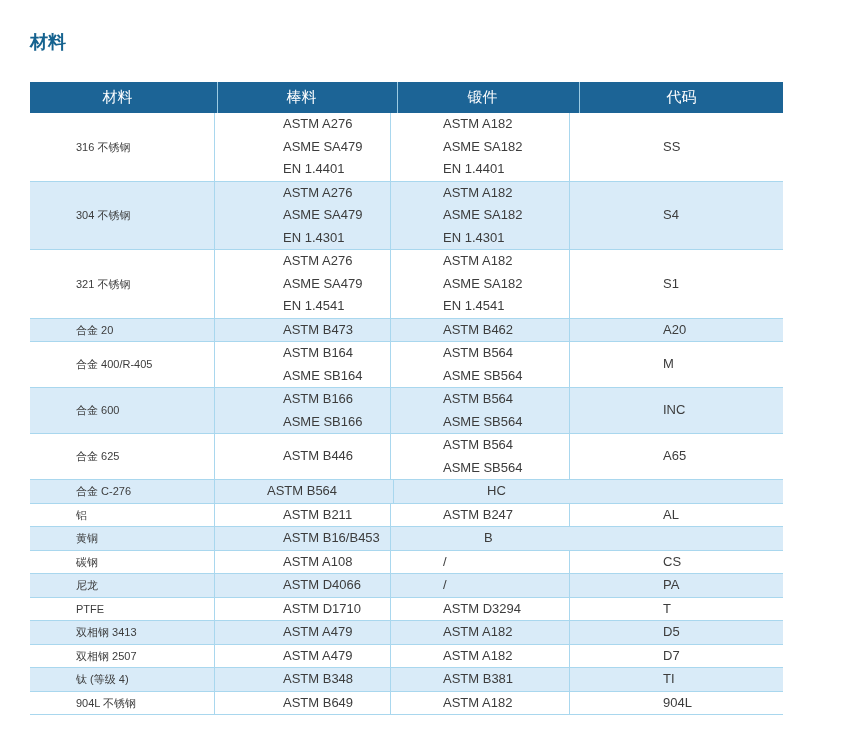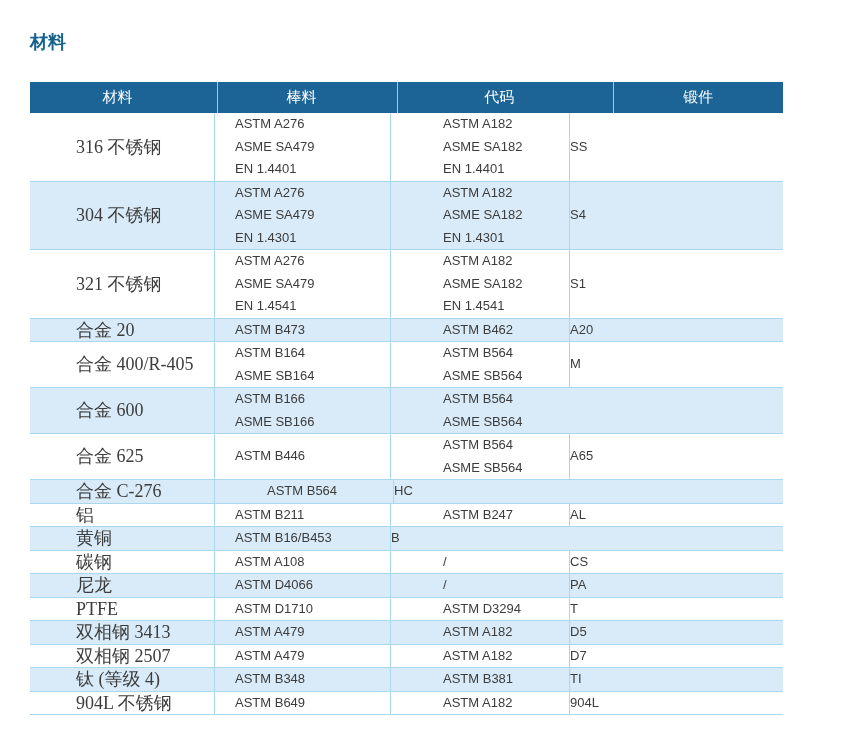--- a/index.html
+++ b/index.html
@@ -55,42 +55,42 @@
   }
   .tr.stripe { background: var(--stripe-bg); }
   .td {
     display: flex;
     flex-direction: column;
     justify-content: center;
     min-height: 22.5px;
   }
   .td + .td { border-left: 1px solid var(--row-border); }
   .td.c1 { width: 184px; padding-left: 46px; }
-  .td.c2 { width: 176px; padding-left: 20px; }
+  .td.c2 { width: 176px; padding-left: 68px; }
   .td.c3 { width: 179px; padding-left: 52px; }
-  .td.c4 { width: 214px; }
+  .td.c4 { width: 214px; padding-left: 93px; }
   .line {
     line-height: 22.5px;
     font-size: 13px;
     color: var(--body-text);
     white-space: nowrap;
   }
-  .td.c1 .line { font-size: 18px; font-family: Liberation Serif, serif; }
+  .td.c1 .line { font-size: 11px; }
 </style>
 </head>
 <body>
 
 <div class="page-title">材料</div>
 
 <div class="materials-table">
   <div class="thead">
     <div class="th w1">材料</div>
     <div class="th w2">棒料</div>
+    <div class="th w3">锻件</div>
     <div class="th w4">代码</div>
-    <div class="th w3">锻件</div>
   </div>
   <div class="tbody" id="tbody">
       <div class="tr">
         <div class="td c1">
           <div class="line">316 不锈钢</div>
         </div>
         <div class="td c2">
           <div class="line">ASTM A276</div>
           <div class="line">ASME SA479</div>
           <div class="line">EN 1.4401</div>
@@ -174,20 +174,23 @@
         <div class="td c1">
           <div class="line">合金 600</div>
         </div>
         <div class="td c2">
           <div class="line">ASTM B166</div>
           <div class="line">ASME SB166</div>
         </div>
         <div class="td c3">
           <div class="line">ASTM B564</div>
           <div class="line">ASME SB564</div>
+        </div>
+        <div class="td c4">
+          <div class="line">INC</div>
         </div>
       </div>
       <div class="tr">
         <div class="td c1">
           <div class="line">合金 625</div>
         </div>
         <div class="td c2">
           <div class="line">ASTM B446</div>
         </div>
         <div class="td c3">

